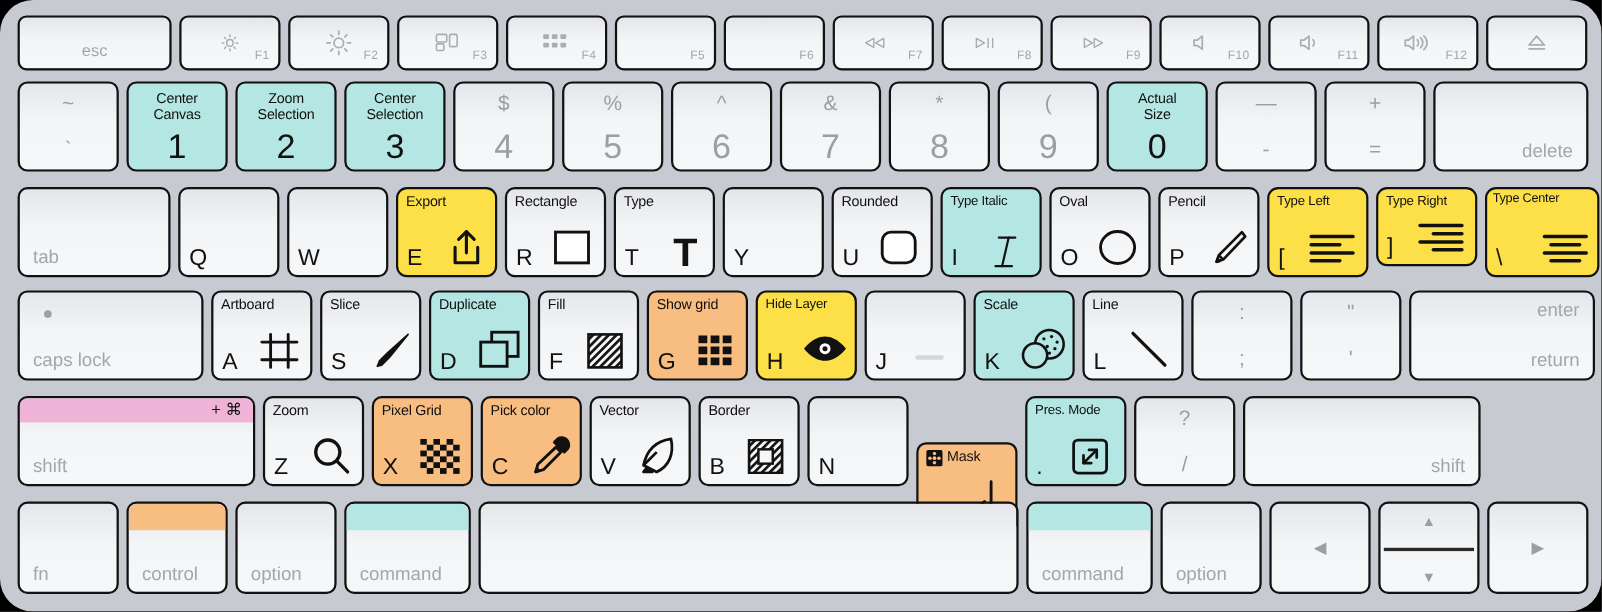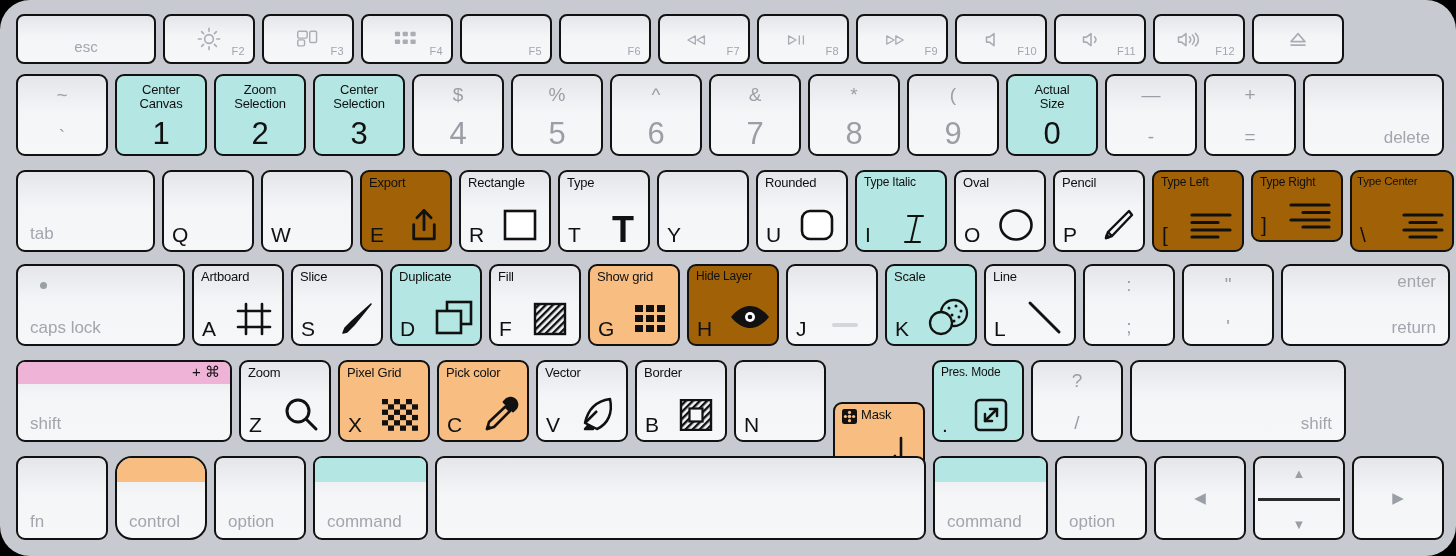--- a/index.html
+++ b/index.html
@@ -20,21 +20,21 @@
     position:relative;
     background:linear-gradient(to bottom,#e4e6ea 0%, #f4f5f7 45%, #f6f7f9 100%);
     border:2.5px solid #111;
     border-radius:9px;
     overflow:hidden;
     flex:0 0 auto;
     display:block;
   }
   .key.fn { border-radius:8px; border-width:2.5px; }
   .key.tint-teal { background:#b4e7e3; }
-  .key.tint-pink { background:#a16207; }
+  .key.tint-pink { background:#fde047;border-radius:10px; }
   .key.tint-orange { background:#f8bd80; }
 
   
   .action {
     position:absolute;
     top:4px; left:7px;
     font-size:13px;
     color:#101010;
     line-height:1.04;
     letter-spacing:-0.2px;
@@ -138,20 +138,31 @@
   .maskbadge { position:absolute; left:7px; top:5px; }
 </style>
 </head>
 <body>
 
 <div id="keyboard">
 
   <div class="row" id="row-fn" style="left:16px; top:14px;">
     <div class="key fn" style="width:140px;height:50px;margin-right:7px;">
       <span class="esc">esc</span>
+    </div>
+    <div class="key fn" style="width:92px;height:50px;margin-right:7px;">
+      <span class="fnicon">
+        <svg width="20" height="20" viewBox="0 0 24 24" fill="none" stroke="#a9adb4" stroke-width="1.6">
+            <circle cx="12" cy="12" r="3.6"></circle>
+            <g stroke-linecap="round">
+              <path d="M12 3.4v2M12 18.6v2M3.4 12h2M18.6 12h2M6 6l1.4 1.4M16.6 16.6L18 18M18 6l-1.4 1.4M7.4 16.6L6 18"></path>
+            </g>
+          </svg>
+      </span>
+      <span class="fnlabel">F1</span>
     </div>
     <div class="key fn" style="width:92px;height:50px;margin-right:7px;">
       <span class="fnicon">
         <svg width="26" height="26" viewBox="0 0 24 24" fill="none" stroke="#a9adb4" stroke-width="1.5">
             <circle cx="12" cy="12" r="4"></circle>
             <g stroke-linecap="round">
               <path d="M12 2.2v2.6M12 19.2v2.6M2.2 12h2.6M19.2 12h2.6M5.2 5.2l1.8 1.8M17 17l1.8 1.8M18.8 5.2L17 7M7 17l-1.8 1.8"></path>
             </g>
           </svg>
       </span>
@@ -683,21 +694,21 @@
     </div>
     <div class="key" style="width:216px;height:82px;">
       <span class="modlabel br">shift</span>
     </div>
   </div>
 
   <div class="row" id="row-bottom" style="left:16px; top:456px;">
     <div class="key" style="width:92px;height:84px;margin-right:7px;">
       <span class="modlabel bl">fn</span>
     </div>
-    <div class="key" style="width:92px;height:84px;margin-right:7px;border-radius:17px;">
+    <div class="key" style="width:92px;height:84px;margin-right:7px;">
       <span class="banner tall" style="background:#f8bd80;"></span>
       <span class="modlabel bl">control</span>
     </div>
     <div class="key" style="width:92px;height:84px;margin-right:7px;">
       <span class="modlabel bl">option</span>
     </div>
     <div class="key" style="width:115px;height:84px;margin-right:7px;">
       <span class="banner tall" style="background:#b4e7e3;"></span>
       <span class="modlabel bl">command</span>
     </div>

